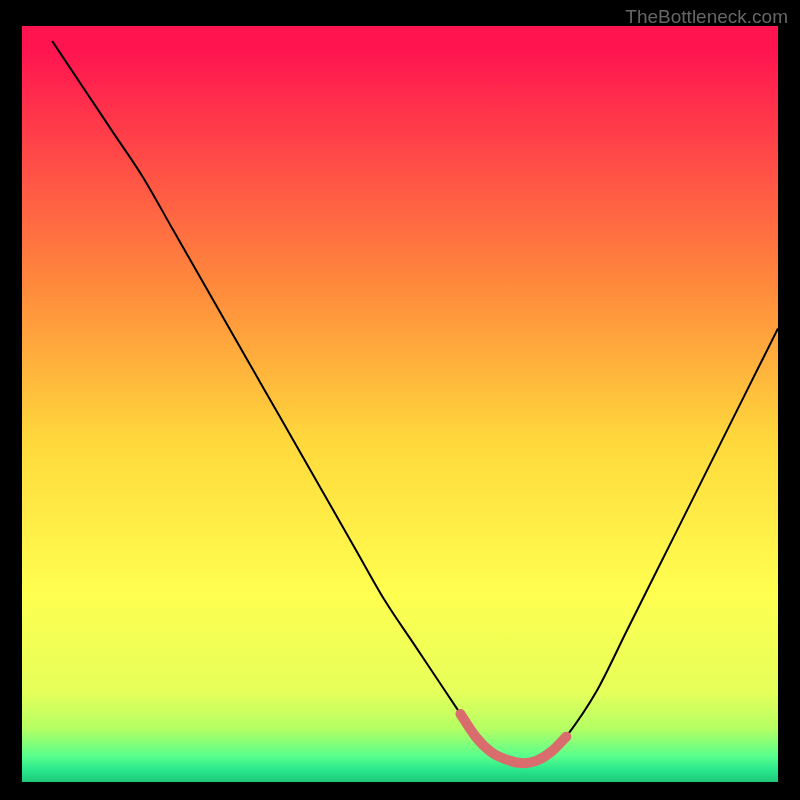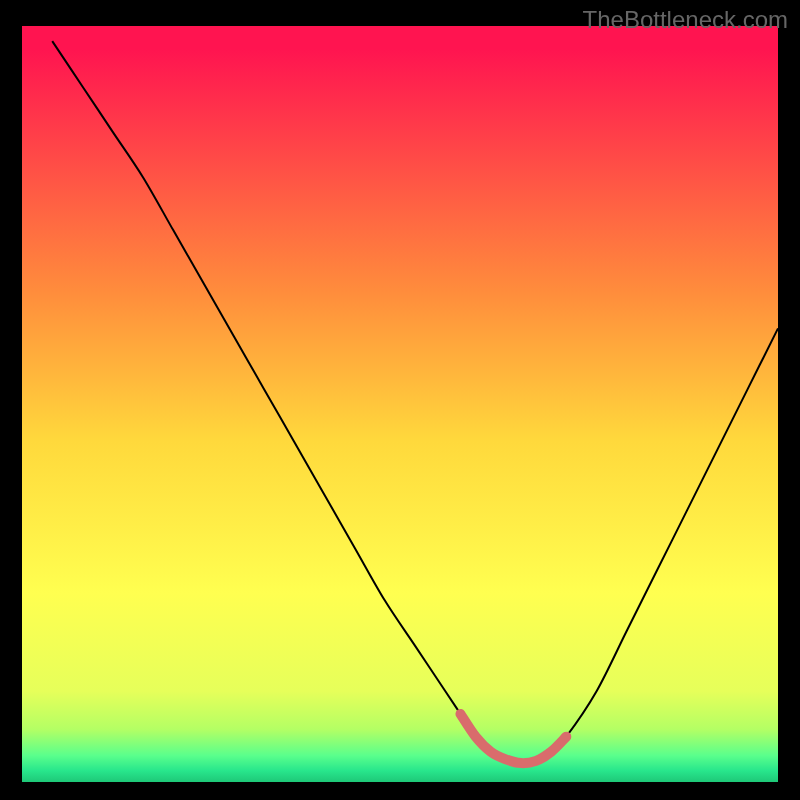--- a/index.html
+++ b/index.html
@@ -19,21 +19,21 @@
     top: 0;
     left: 0;
     width: 800px;
     height: 800px;
   }
   .watermark {
     position: absolute;
     top: 6px;
     right: 12px;
     color: #666;
-    font-size: 24px;
+    font-size: 19px;
     font-weight: normal;
     z-index: 10;
   }
   svg {
     display: block;
   }
 </style>
 </head>
 <body>
 

